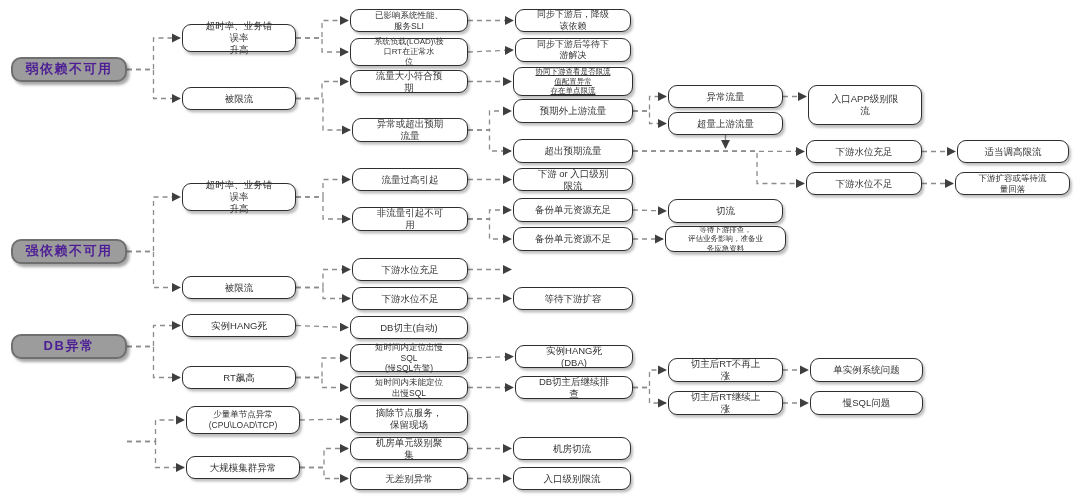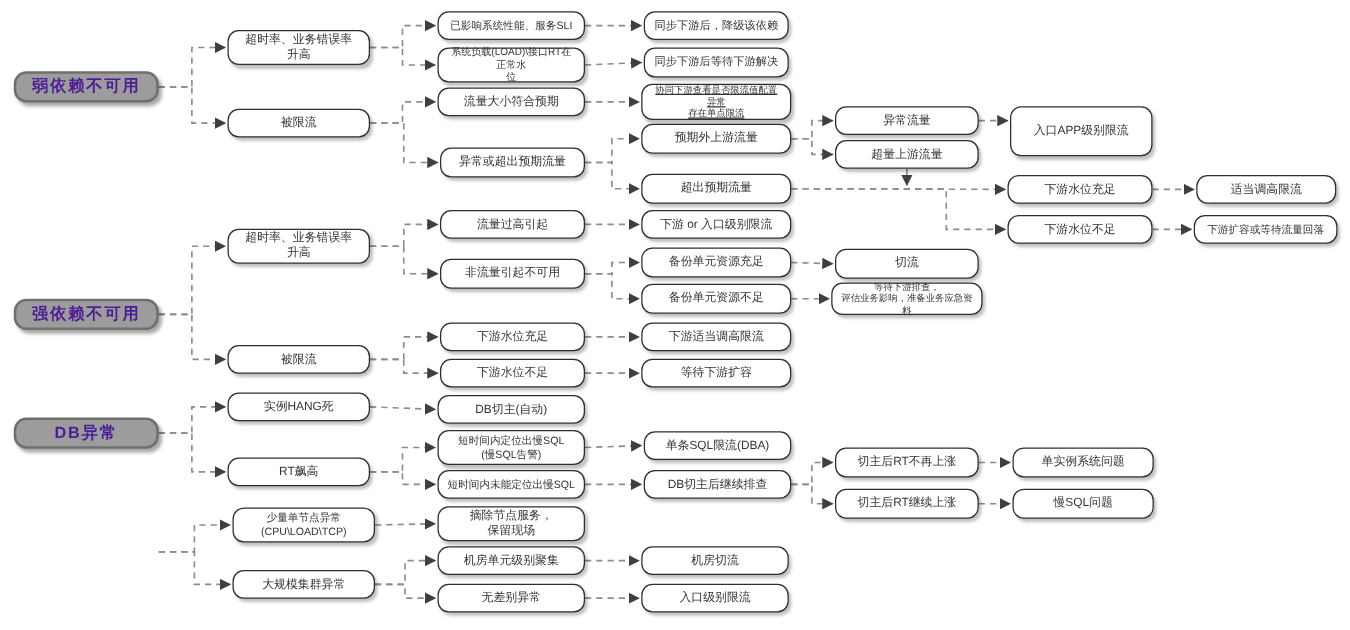--- a/index.html
+++ b/index.html
@@ -3,21 +3,21 @@
 <meta charset="utf-8">
 <style>
   html,body{margin:0;padding:0;background:#ffffff;}
   body{font-family:"Liberation Sans","DejaVu Sans",sans-serif;}
   #canvas{position:relative;width:1080px;height:504px;background:#ffffff;overflow:hidden;}
   #edges{position:absolute;left:0;top:0;width:1080px;height:504px;}
   .edge{fill:none;stroke:#8c8c8c;stroke-width:1.3;stroke-dasharray:5 4;}
   .node{position:absolute;display:flex;align-items:center;justify-content:center;
         text-align:center;box-sizing:border-box;white-space:pre-line;line-height:1.25;}
   .node.step{background:#ffffff;border:1.4px solid #2e2e2e;border-radius:9px;
-        color:#333333;font-size:9.5px;box-shadow:2px 2.5px 2.5px rgba(0,0,0,.25);padding:1px 7px;}
+        color:#333333;font-size:9.5px;box-shadow:2px 2.5px 2.5px rgba(0,0,0,.25);padding:1px 21px;}
   .node.category{background:#9c9c9c;border:2px solid #6f6f6f;border-radius:10px;
         color:#4c1d95;font-weight:bold;font-size:13px;letter-spacing:1.5px;
         box-shadow:2.5px 3px 3px rgba(0,0,0,.35);}
 </style>
 </head>
 <body>
 
 <div id="canvas">
   <svg id="edges" xmlns="http://www.w3.org/2000/svg">
     <defs>
@@ -109,23 +109,22 @@
     <div class="node step" style="left: 350px; top: 467px; width: 118px; height: 23px;">无差别异常</div>
     <div class="node step" style="left: 515px; top: 9px; width: 116px; height: 23px; font-size: 9px;">同步下游后，降级该依赖</div>
     <div class="node step" style="left: 515px; top: 38px; width: 116px; height: 24px; font-size: 9px;">同步下游后等待下游解决</div>
     <div class="node step" style="left: 513px; top: 67px; width: 120px; height: 29px; font-size: 7.5px; text-decoration: underline;">协同下游查看是否限流值配置异常
 存在单点限流</div>
     <div class="node step" style="left: 513px; top: 99px; width: 120px; height: 24px;">预期外上游流量</div>
     <div class="node step" style="left: 513px; top: 139px; width: 120px; height: 24px;">超出预期流量</div>
     <div class="node step" style="left: 513px; top: 168px; width: 120px; height: 23px;">下游 or 入口级别限流</div>
     <div class="node step" style="left: 513px; top: 198px; width: 120px; height: 24px;">备份单元资源充足</div>
     <div class="node step" style="left: 513px; top: 227px; width: 120px; height: 24px;">备份单元资源不足</div>
-    <div class="node step" style="left: 513px; top: 258px; width: 120px; height: 23px;">下游适当调高限流</div>
     <div class="node step" style="left: 513px; top: 287px; width: 120px; height: 23px;">等待下游扩容</div>
-    <div class="node step" style="left: 515px; top: 345px; width: 118px; height: 23px;">单条SQL限流(DBA)</div>
+    <div class="node step" style="left: 515px; top: 345px; width: 118px; height: 23px;">实例HANG死(DBA)</div>
     <div class="node step" style="left: 515px; top: 376px; width: 118px; height: 23px;">DB切主后继续排查</div>
     <div class="node step" style="left: 513px; top: 437px; width: 118px; height: 23px;">机房切流</div>
     <div class="node step" style="left: 513px; top: 467px; width: 118px; height: 23px;">入口级别限流</div>
     <div class="node step" style="left: 668px; top: 85px; width: 115px; height: 23px;">异常流量</div>
     <div class="node step" style="left: 668px; top: 112px; width: 115px; height: 23px;">超量上游流量</div>
     <div class="node step" style="left: 668px; top: 199px; width: 115px; height: 24px;">切流</div>
     <div class="node step" style="left: 665px; top: 226px; width: 121px; height: 26px; font-size: 7.5px;">等待下游排查，
 评估业务影响，准备业务应急资料</div>
     <div class="node step" style="left: 668px; top: 358px; width: 115px; height: 24px;">切主后RT不再上涨</div>
     <div class="node step" style="left: 668px; top: 391px; width: 115px; height: 24px;">切主后RT继续上涨</div>

